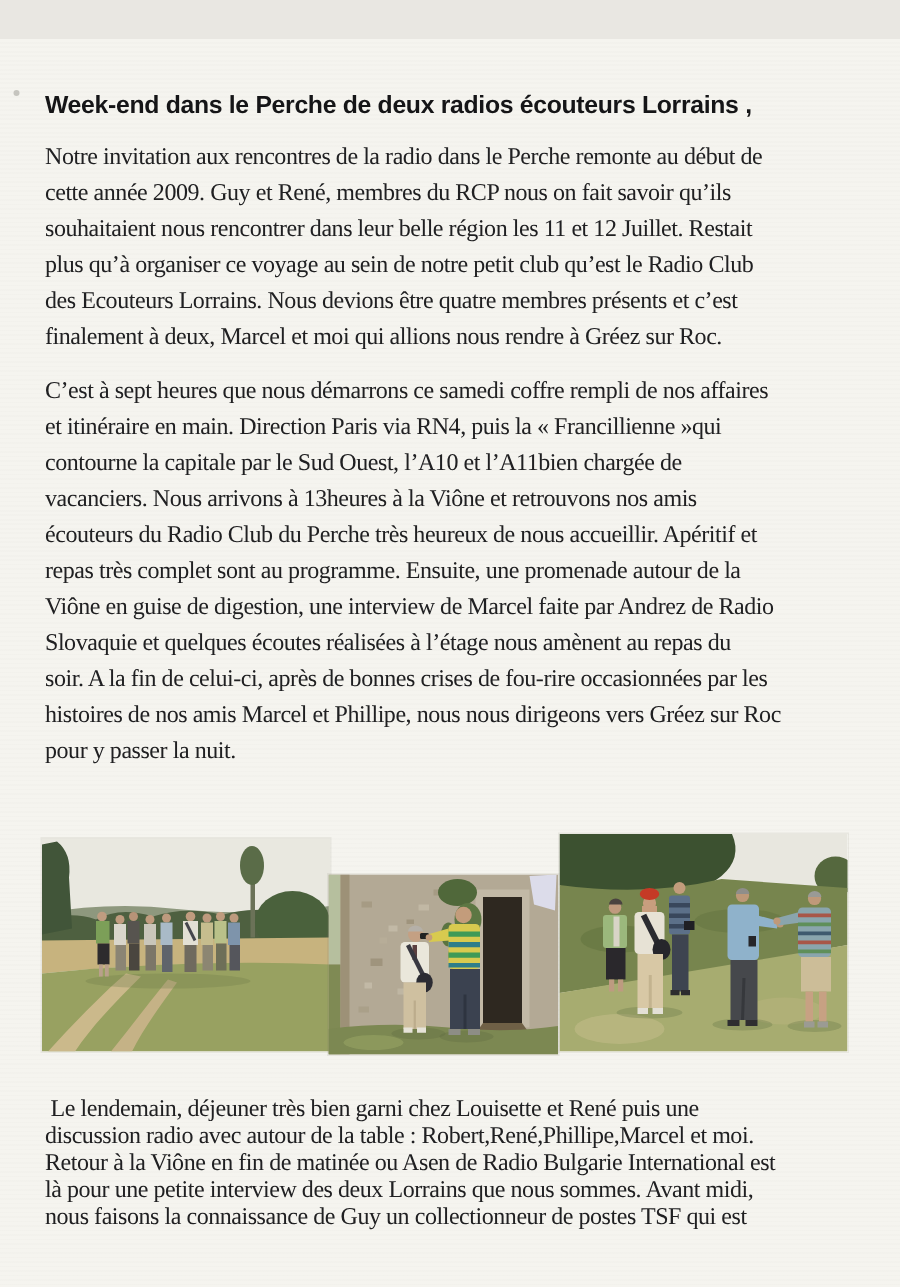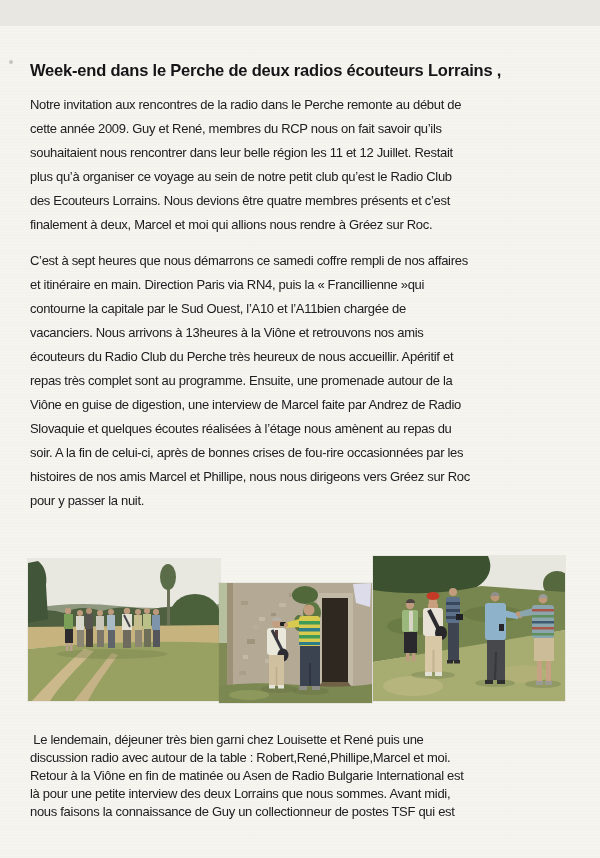--- a/index.html
+++ b/index.html
@@ -13,22 +13,22 @@
     color:#1e1e20;
     margin-top:26px;
   }
   .title{
     position:absolute;left:30px;top:35px;margin:0;
     font-size:16.5px;font-weight:bold;letter-spacing:-0.2px;
     color:#151517;
   }
   .para{
     position:absolute;left:30px;margin:0;
-    font-family:Liberation Sans, sans-serif;
-    font-size:13px;line-height:24px;letter-spacing:-0.3px;
+    font-family:Liberation Serif, serif;
+    font-size:16px;line-height:24px;letter-spacing:-0.3px;
     white-space:pre;color:#202022;
   }
   .p1{top:67px;}
   .p2{top:223px;}
   .p3{top:705px;line-height:18px;}
   figure.photo{position:absolute;margin:0;padding:0;box-shadow:0 0 0 1px rgba(120,115,100,0.10);}
   figure.photo svg{display:block;}
   .photo1{left:28px;top:533px;}
   .photo2{left:219px;top:557px;}
   .photo3{left:373px;top:530px;}

